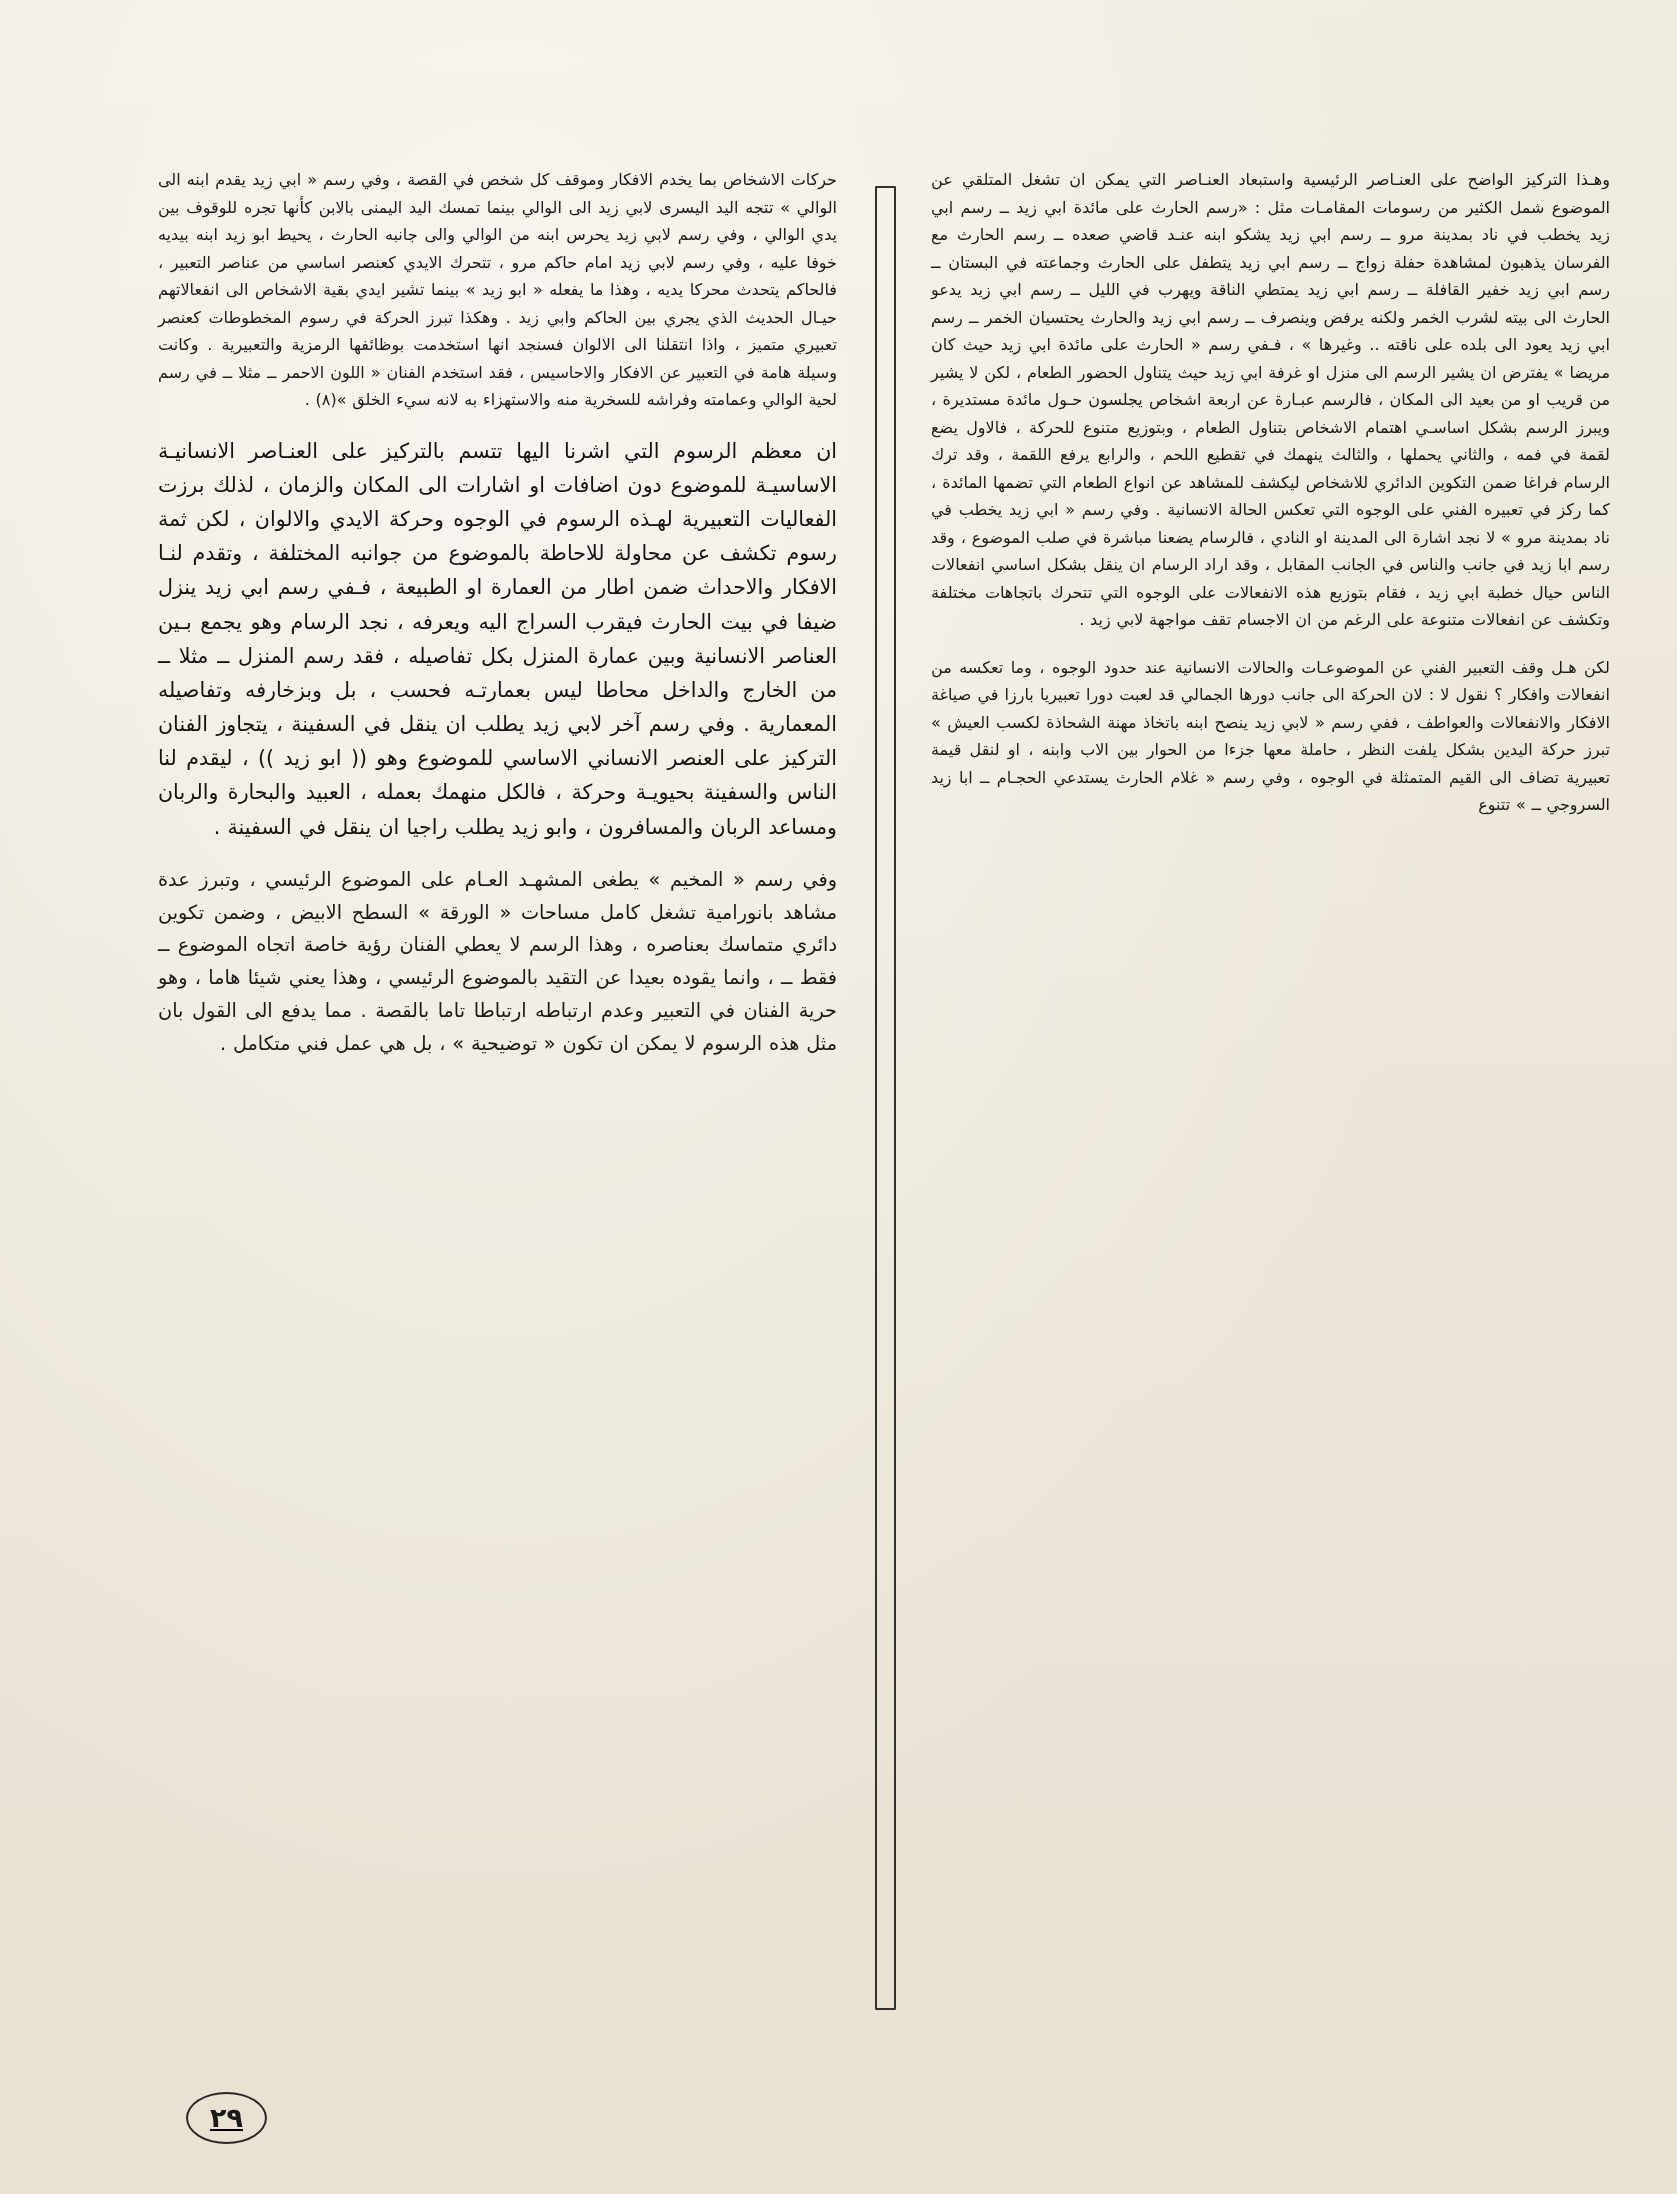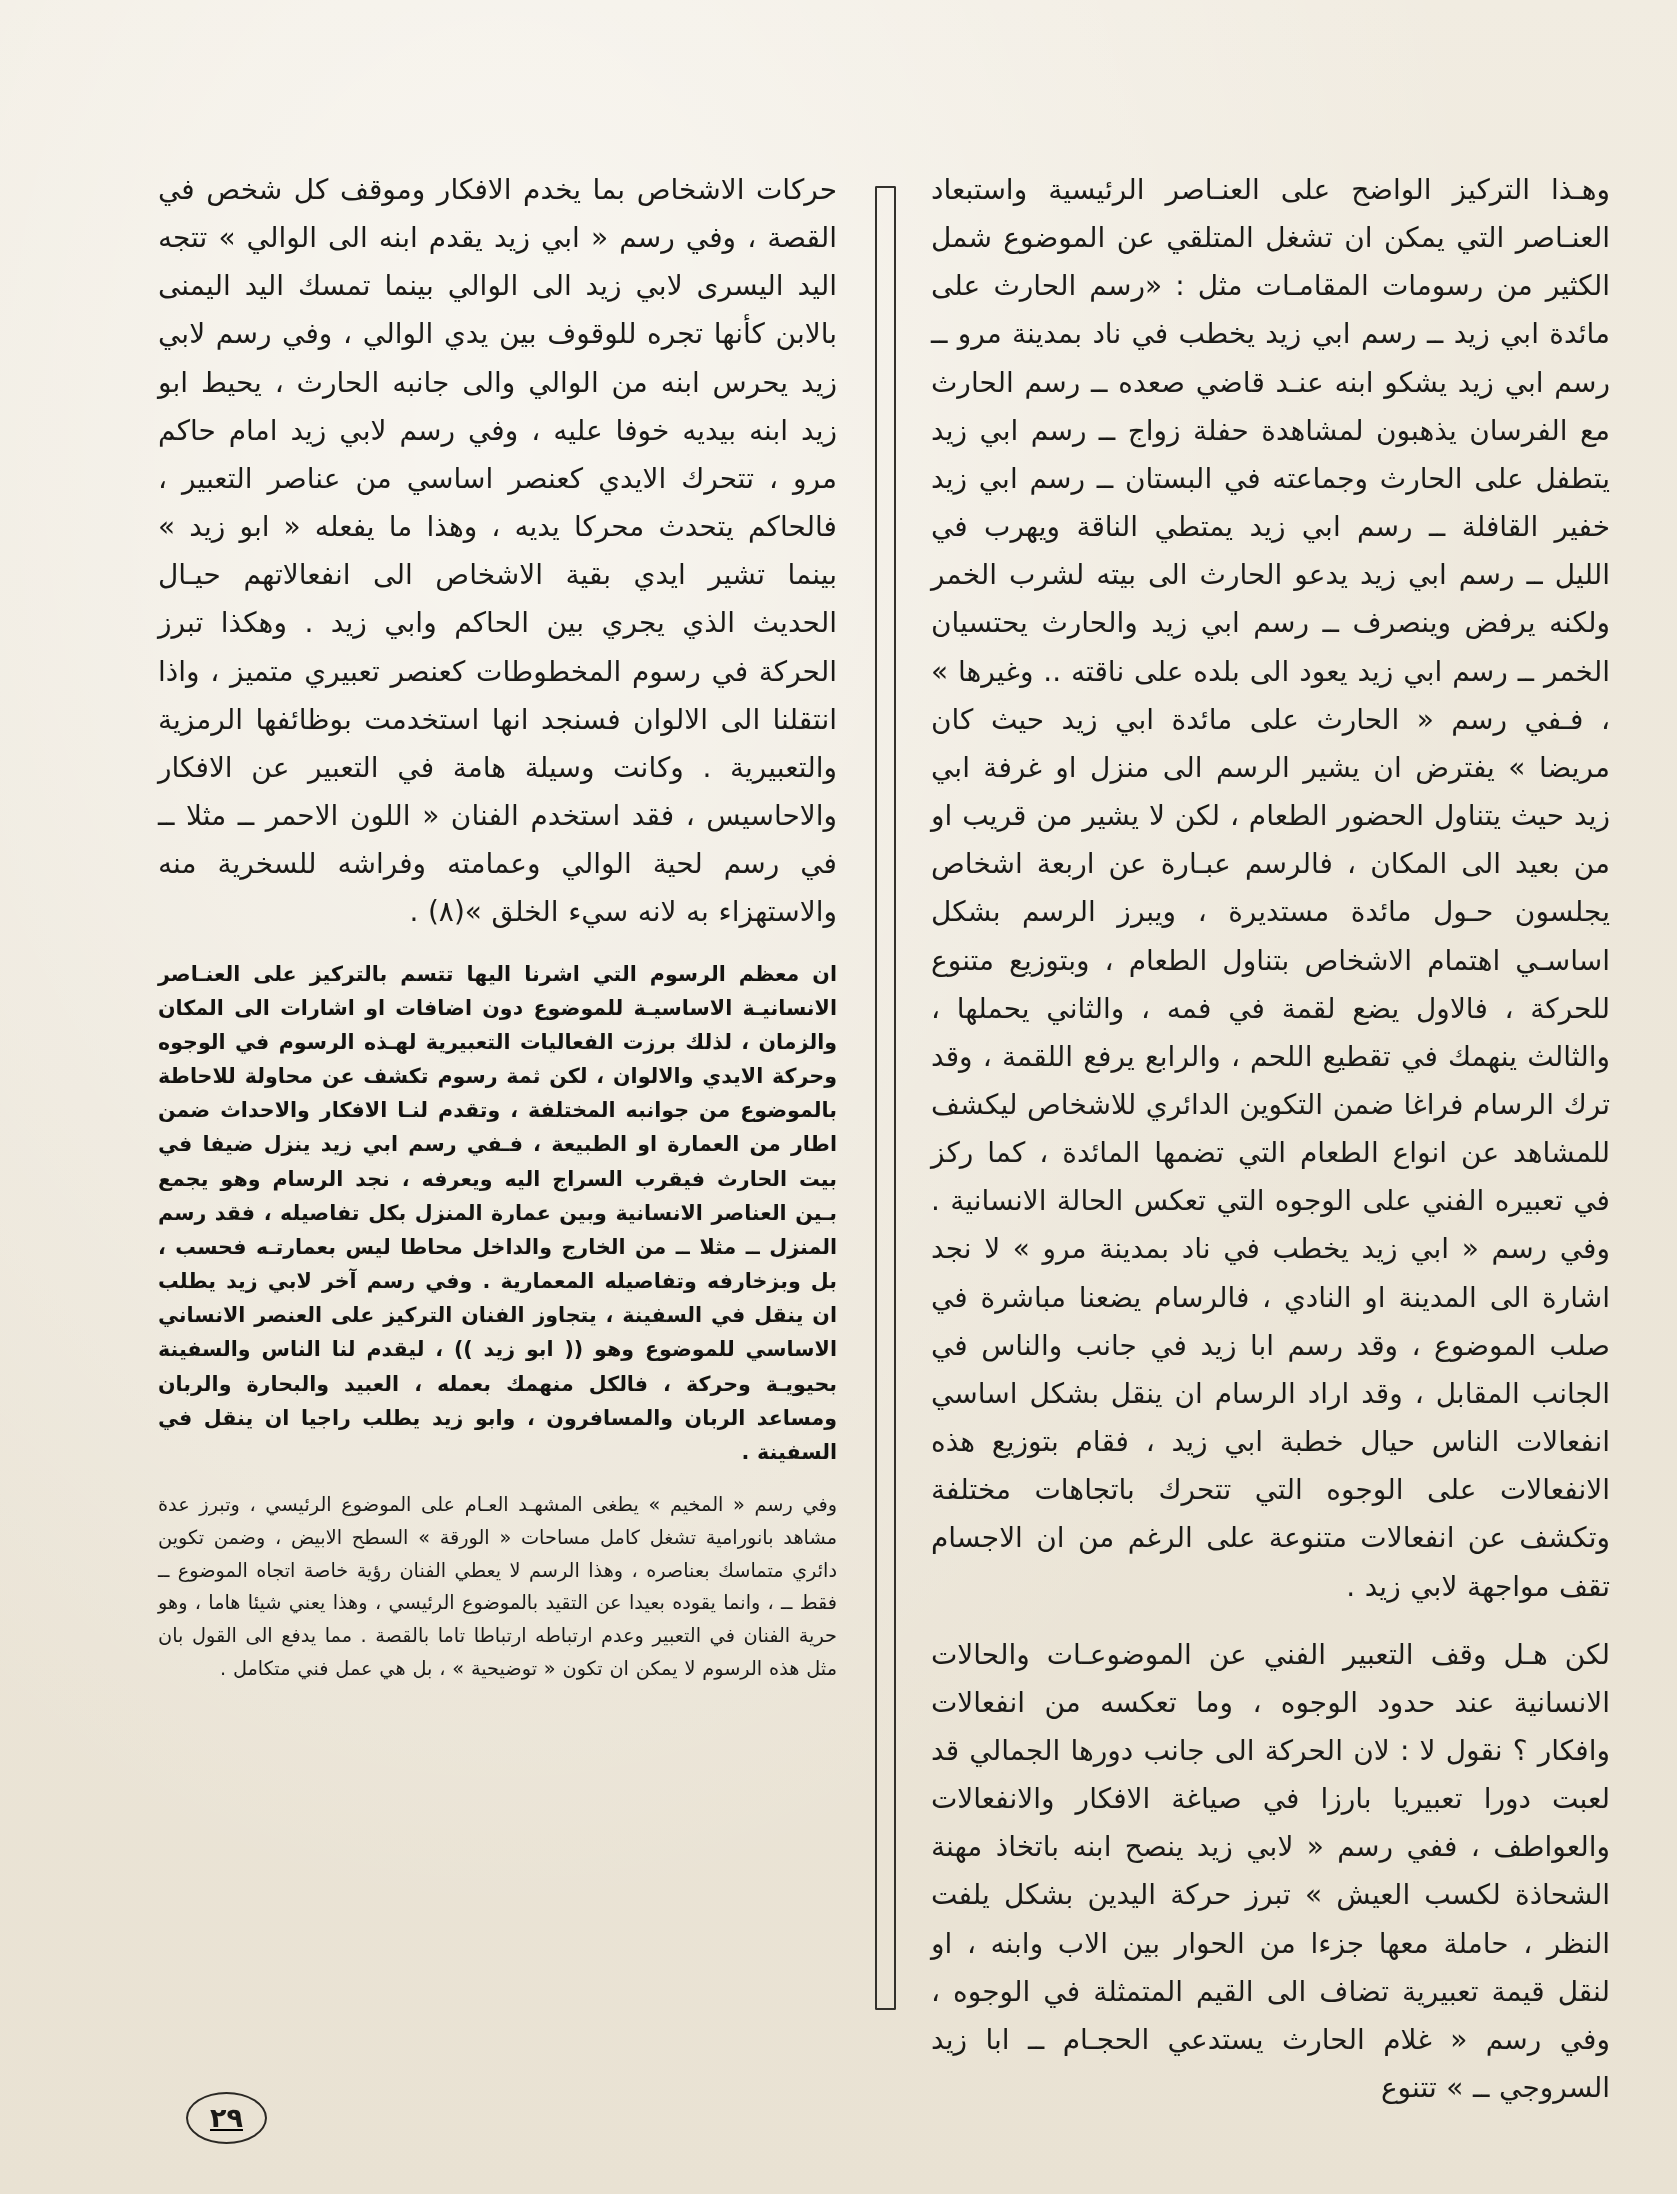--- a/index.html
+++ b/index.html
@@ -80,27 +80,27 @@
   }
   p + p { margin-top: 20px; }
 
   .lead {
     font-weight: bold;
     font-size: 20.6px;
     line-height: 1.68;
     color: #141310;
   }
   .bold-block {
-    font-weight: bold;
+    font-weight: normal;
     font-size: 20.6px;
     line-height: 1.66;
     color: #141310;
   }
   .body-text {
-    font-size: 28px;
+    font-size: 16px;
   }
   .smaller {
     font-size: 19.3px;
     line-height: 1.70;
   }
 
   .page-number-wrap {
     position: absolute;
     left: 107px;
     bottom: -6.7px;

